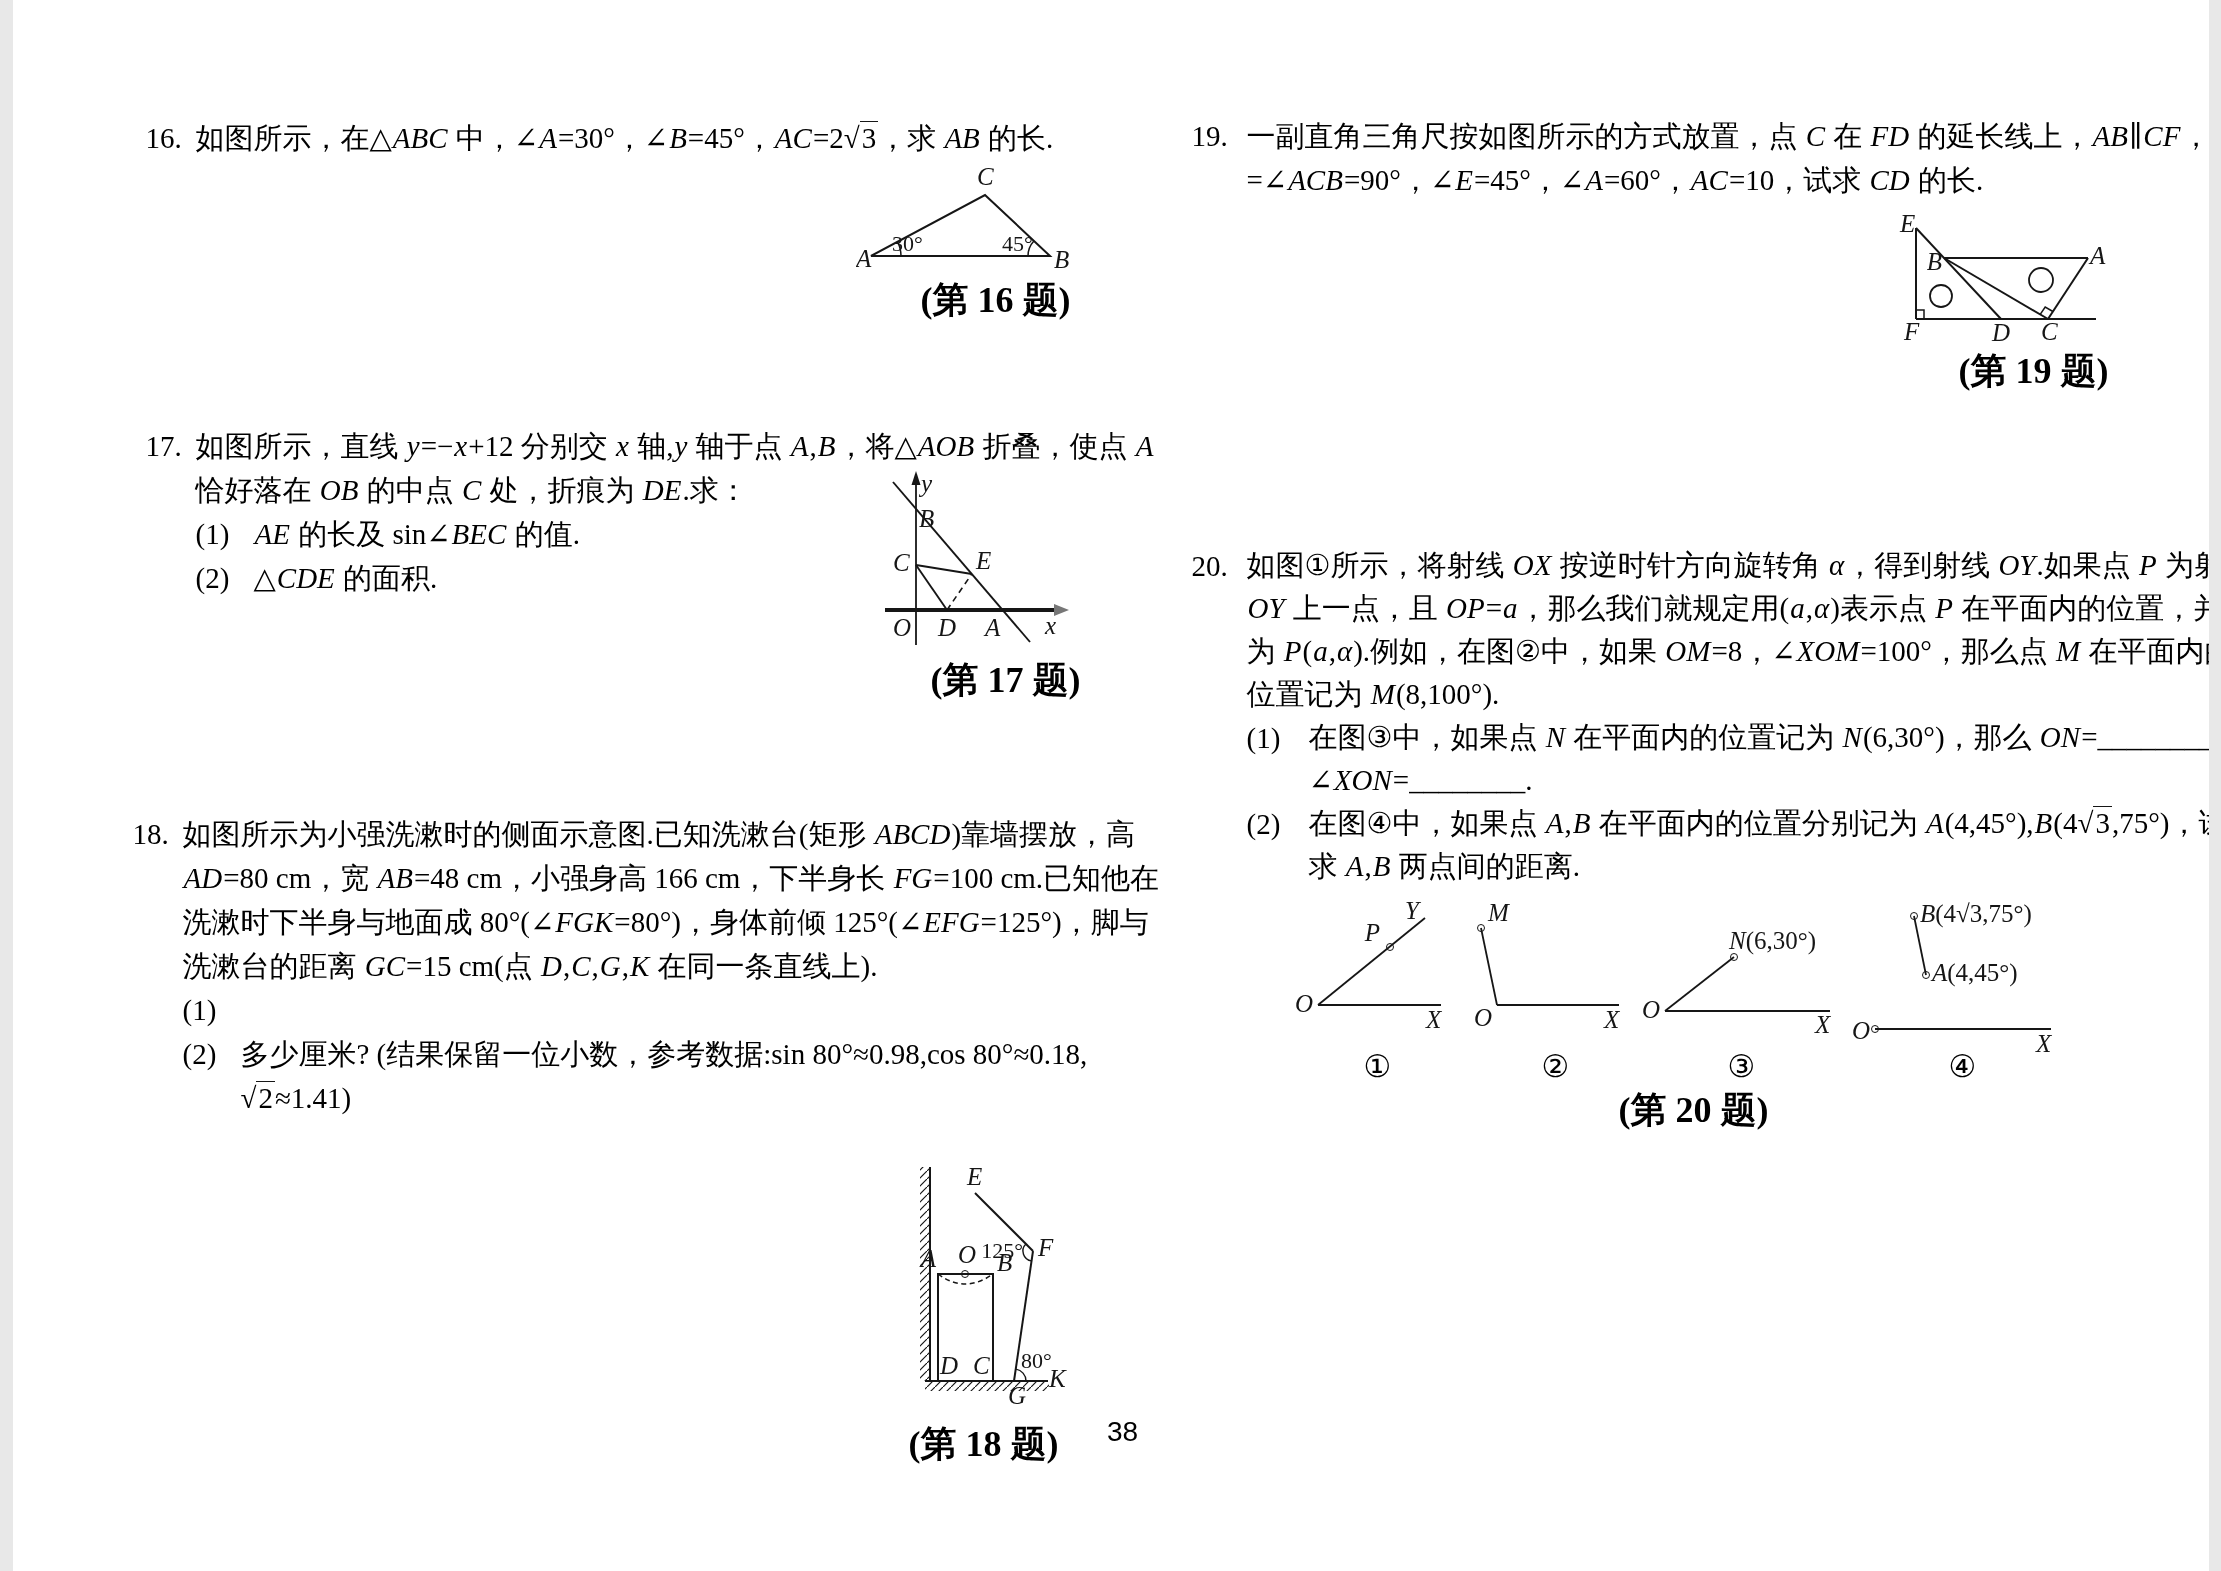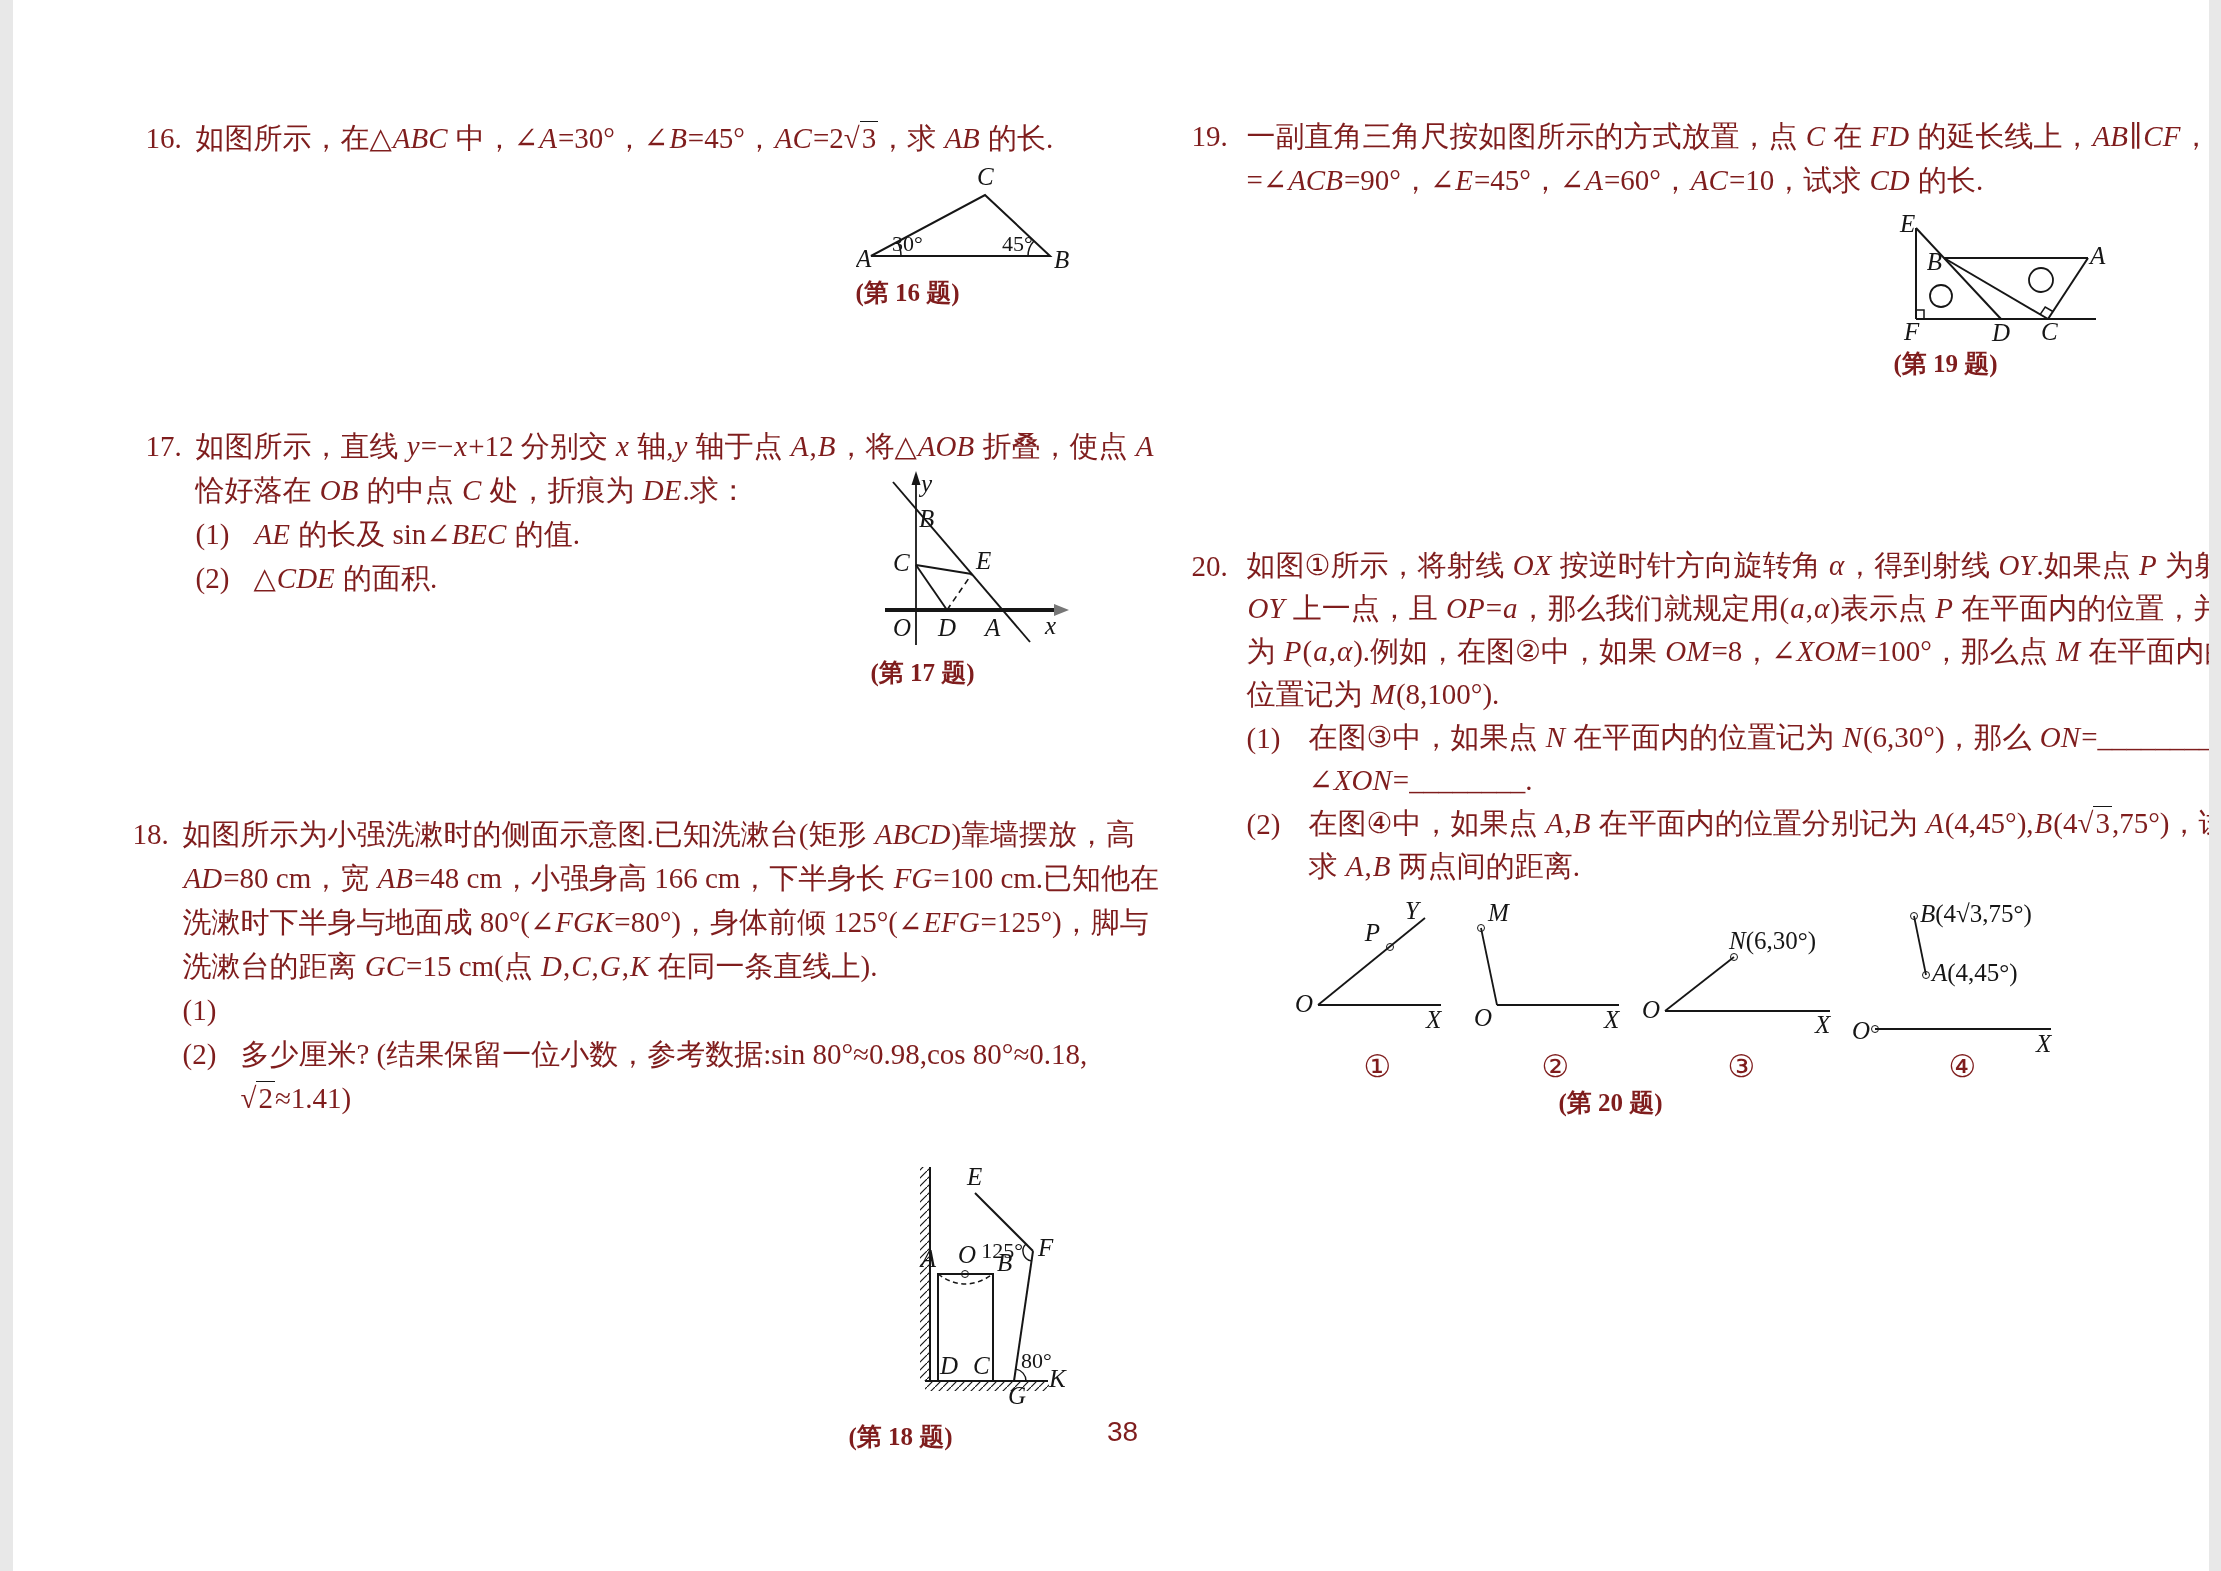--- a/index.html
+++ b/index.html
@@ -1,30 +1,30 @@
 <!DOCTYPE html>
 <html><head>
 <meta charset="utf-8">
 <style>
   html,body{margin:0;padding:0;background:#e8e8e8;}
   .page{position:relative;width:2196px;height:1571px;background:#ffffff;margin:0 auto;
-        font-family:"Liberation Serif","DejaVu Serif","DejaVu Sans",serif;color:#7f1d1d;overflow:hidden;}
+        font-family:"Liberation Serif","DejaVu Serif","DejaVu Sans",serif;color:#000000;overflow:hidden;}
   .prob{position:absolute;display:flex;align-items:flex-start;}
   .pnum{flex:none;width:50px;font-size:29px;line-height:44px;}
   .rcol .pnum{width:55px;margin-left:16px;}
   .ptext{font-size:29px;}
   .line{white-space:nowrap;line-height:44px;}
   .lh43 .line{line-height:43px;}
   .item{display:flex;}
   .ilabel{flex:none;width:58px;font-size:29px;line-height:44px;}
   .rcol .ilabel{width:62px;}
   i{font-style:italic;padding:0 1px;}
   .sq{white-space:nowrap;}
   .rad{border-top:1.5px solid #161616;padding:0 2px;}
-  .cap{position:absolute;text-align:left;font-size:25px;font-weight:600;white-space:nowrap;}
+  .cap{position:absolute;text-align:right;font-size:36px;font-weight:600;white-space:nowrap;}
   .fig{position:absolute;}
   .fig line,.fig path,.fig polyline,.fig circle,.fig rect.box{stroke:#161616;fill:none;}
   .fig text{fill:#161616;font-family:"Liberation Serif","DejaVu Serif",serif;font-size:25px;}
   .fig .it{font-style:italic;}
   .fig .ang{font-size:22px;font-style:normal;}
   .badge{position:absolute;width:60px;text-align:center;font-size:31px;
          font-family:"DejaVu Sans","Liberation Sans",sans-serif;}
   .pageno{position:absolute;left:1080px;top:1416px;width:60px;text-align:center;
           font-size:28px;font-family:"Liberation Sans","DejaVu Sans",sans-serif;}
 </style>

